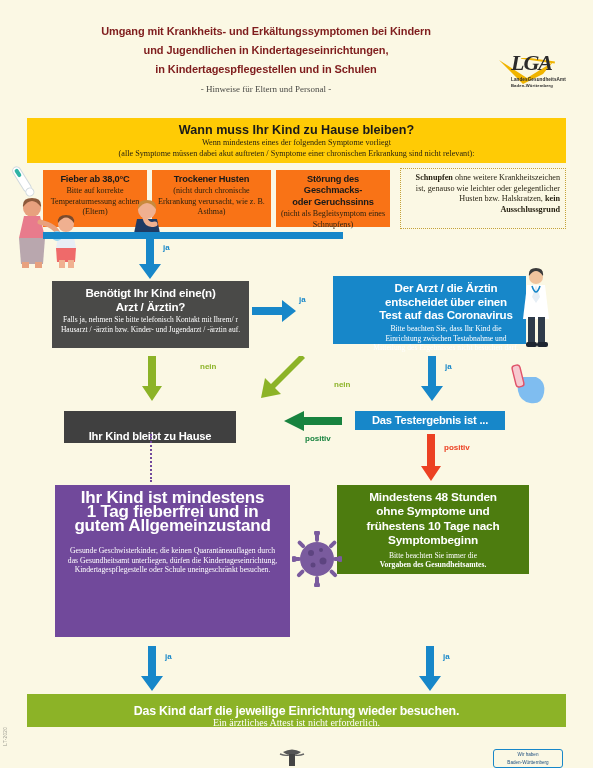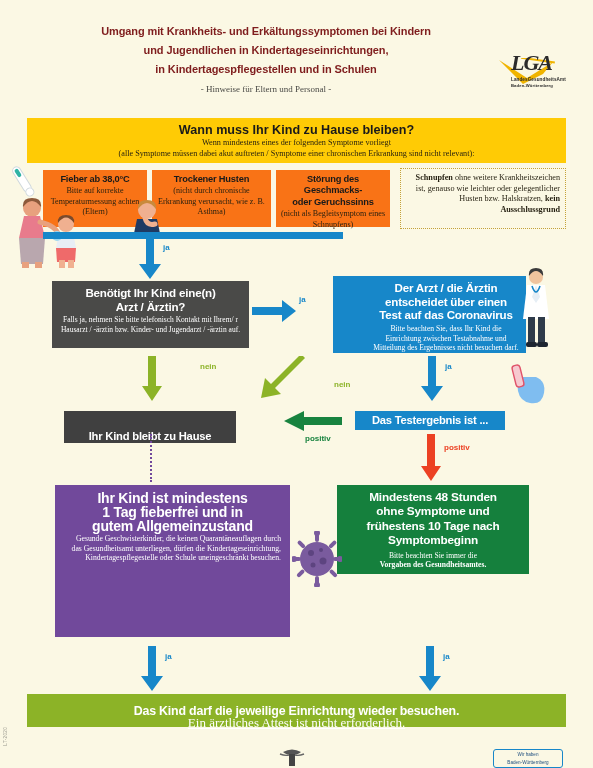--- a/index.html
+++ b/index.html
@@ -57,44 +57,44 @@
 
   
   .box{position:absolute;box-sizing:border-box;padding:5px 7px;}
   .box .h{font-weight:bold;text-align:center;color:#fff;letter-spacing:-.2px;}
   .box .b{font-family:"Liberation Serif",serif;text-align:center;color:#fff;}
 
   #grey{left:52px;top:281px;width:197px;height:67px;background:#4a4a48;}
   #grey .h{font-size:11.6px;line-height:13.6px;}
   #grey .b{font-size:7.5px;line-height:9.6px;margin-top:2px;}
 
-  #blue{left:333px;top:276px;width:193px;height:77px;background:#1787c9;padding-left:40px;}
+  #blue{left:333px;top:276px;width:193px;height:68px;background:#1787c9;padding-left:40px;}
   #blue .h{font-size:11.6px;line-height:13.6px;}
   #blue .b{font-size:7.6px;line-height:9.8px;margin-top:2px;}
 
   #purpleSmall{left:64px;top:411px;width:172px;height:19px;background:#404040;padding:16px;}
   #purpleSmall .h{font-size:11.2px;line-height:19px;}
 
   #blueSmall{left:355px;top:411px;width:150px;height:19px;background:#1787c9;padding:0;}
   #blueSmall .h{font-size:11.2px;line-height:19px;}
 
   #purple{left:55px;top:485px;width:235px;height:152px;background:#71499b;padding:6px 9px;}
-  #purple .h{font-size:14px;line-height:14.2px;}
+  #purple .h{font-size:17px;line-height:14.2px;}
   #purple .b{font-size:7.7px;line-height:9.9px;margin-top:2px;}
-  #purple .b2{font-family:"Liberation Serif",serif;text-align:right;color:#fff;
-    font-size:7.7px;line-height:9.9px;margin-top:0;}
-
-  #red{left:337px;top:485px;width:192px;height:89px;background:#15803d;padding:5px 6px;}
+  #purple .b2{font-family:"Liberation Serif",serif;text-align:center;color:#fff;
+    font-size:7.7px;line-height:9.9px;margin-top:12px;}
+
+  #red{left:337px;top:485px;width:192px;height:89px;background:#4d7c0f;padding:5px 6px;}
   #red .h{font-size:11.8px;line-height:14.4px;}
   #red .b{font-size:7.6px;line-height:9.8px;margin-top:3px;}
   #red .b u{text-decoration:none;font-weight:bold;}
 
   #green{left:27px;top:694px;width:539px;height:33px;background:#8cb327;padding:4px;}
   #green .h{font-size:12.4px;line-height:14px;padding-top:6px;}
-  #green .b{font-size:13px;line-height:10px;text-decoration:underline;}
+  #green .b{font-size:10px;line-height:10px;}
 
   
   .lbl{position:absolute;font-size:8px;font-weight:bold;}
   .lbl.blue{color:#1787c9;}
   .lbl.green{color:#8cb327;padding-left:34px;}
   .lbl.dgreen{color:#18833f;}
   .lbl.red{color:#ec4123;}
 
   .dotted{position:absolute;border-left:2px dotted #71499b;}
 

